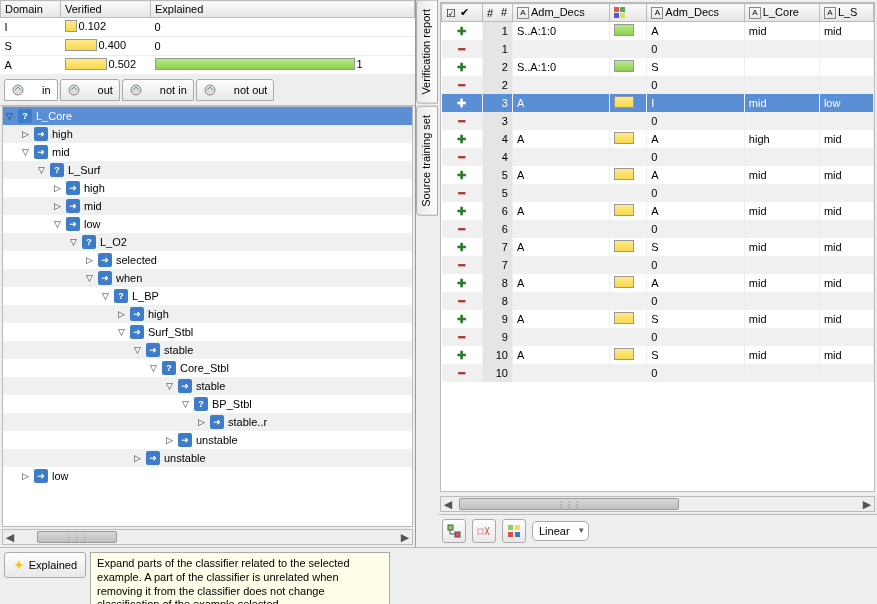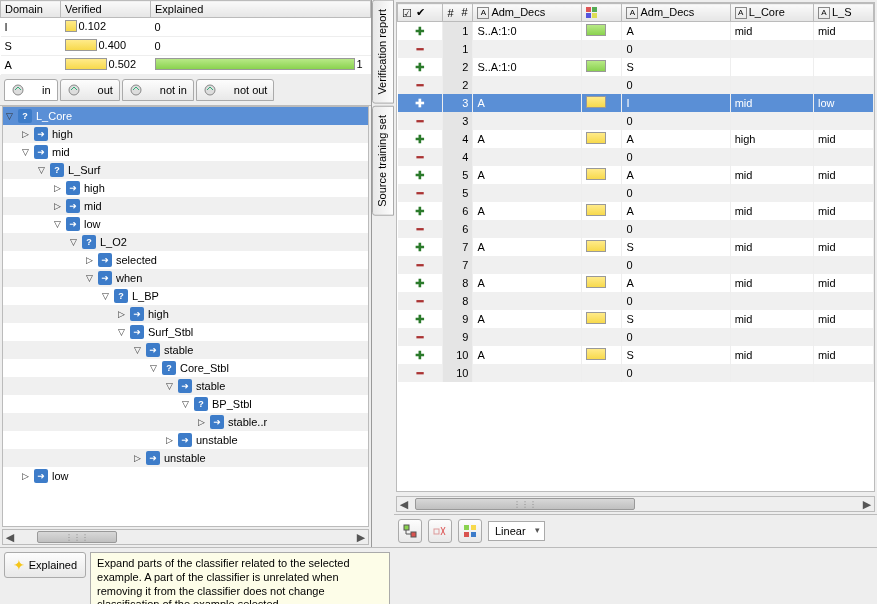--- a/index.html
+++ b/index.html
@@ -1,18 +1,18 @@
 <!DOCTYPE html>
 <html><head>
 <meta charset="utf-8">
 <style>
 * { box-sizing: border-box; margin: 0; padding: 0; font-family: sans-serif; font-size: 11px; }
 body { background: #eee; width: 877px; height: 604px; overflow: hidden; position: relative; }
 .main { display: flex; height: 547px; }
-.left-panel { width: 372px; display: flex; flex-direction: column; border-right: 1px solid #999; }
+.left-panel { width: 416px; display: flex; flex-direction: column; border-right: 1px solid #999; }
 .right-panel { flex: 1; display: flex; }
 
 
 .domain-table { border-collapse: collapse; width: 100%; background: #fff; }
 .domain-table th { text-align: left; padding: 2px 4px; border: 1px solid #bbb; background: linear-gradient(#fafafa,#e5e5e5); font-weight: normal; }
 .domain-table td { padding: 2px 4px; border-bottom: 1px solid #eee; }
 .domain-table td.domain-cell { width: 60px; }
 .domain-table td.verified-cell { width: 90px; }
 .bar-wrap { display: inline-flex; align-items: center; gap: 2px; }
 .bar { height: 12px; border: 1px solid #999; display: inline-block; }
@@ -61,21 +61,21 @@
 .minus { color: #a33; font-weight: bold; text-align: center; }
 .num-col { background: #e5e5e5 !important; text-align: right; padding-right: 6px; width: 30px; }
 .data-table tr.selected td.num-col { background: #5a8fd6 !important; }
 .swatch { width: 20px; height: 12px; border: 1px solid #999; display: inline-block; }
 .swatch.green { background: linear-gradient(#b8e986,#8ad24f); }
 .swatch.yellow { background: linear-gradient(#ffeb8a,#f7d94c); }
 
 
 .right-bottom { display: flex; align-items: center; gap: 6px; padding: 4px; border-top: 1px solid #bbb; background: #eee; }
 .tb-btn { width: 24px; height: 24px; border: 1px solid #aaa; background: linear-gradient(#fdfdfd,#e8e8e8); border-radius: 3px; display: flex; align-items: center; justify-content: center; cursor: pointer; }
-.combo { border: 1px solid #aaa; background: #fff; padding: 3px 18px 3px 6px; border-radius: 0; position: relative; cursor: pointer; }
+.combo { border: 1px solid #aaa; background: #fff; padding: 3px 18px 3px 6px; border-radius: 5px; position: relative; cursor: pointer; }
 .combo::after { content: "▾"; position: absolute; right: 4px; top: 3px; font-size: 9px; color: #555; }
 
 
 .footer { position: absolute; bottom: 0; left: 0; right: 0; height: 57px; display: flex; align-items: flex-start; padding: 4px; gap: 4px; background: #eee; border-top: 1px solid #bbb; }
 .ftab { border: 1px solid #aaa; background: linear-gradient(#fdfdfd,#e8e8e8); padding: 4px 8px; border-radius: 3px; display: flex; align-items: center; gap: 4px; cursor: pointer; }
 .star { color: #f5c518; font-size: 14px; }
 .sq { width: 12px; height: 12px; border-radius: 2px; display: inline-block; }
 .sq.blue { background: #3d7cc9; border: 1px solid #2a5a99; }
 .sq.red { background: #d9534f; border: 1px solid #a33; }
 .tooltip { background: #fdfde8; border: 1px solid #aaa; padding: 4px 6px; max-width: 300px; font-size: 11px; line-height: 1.25; }

